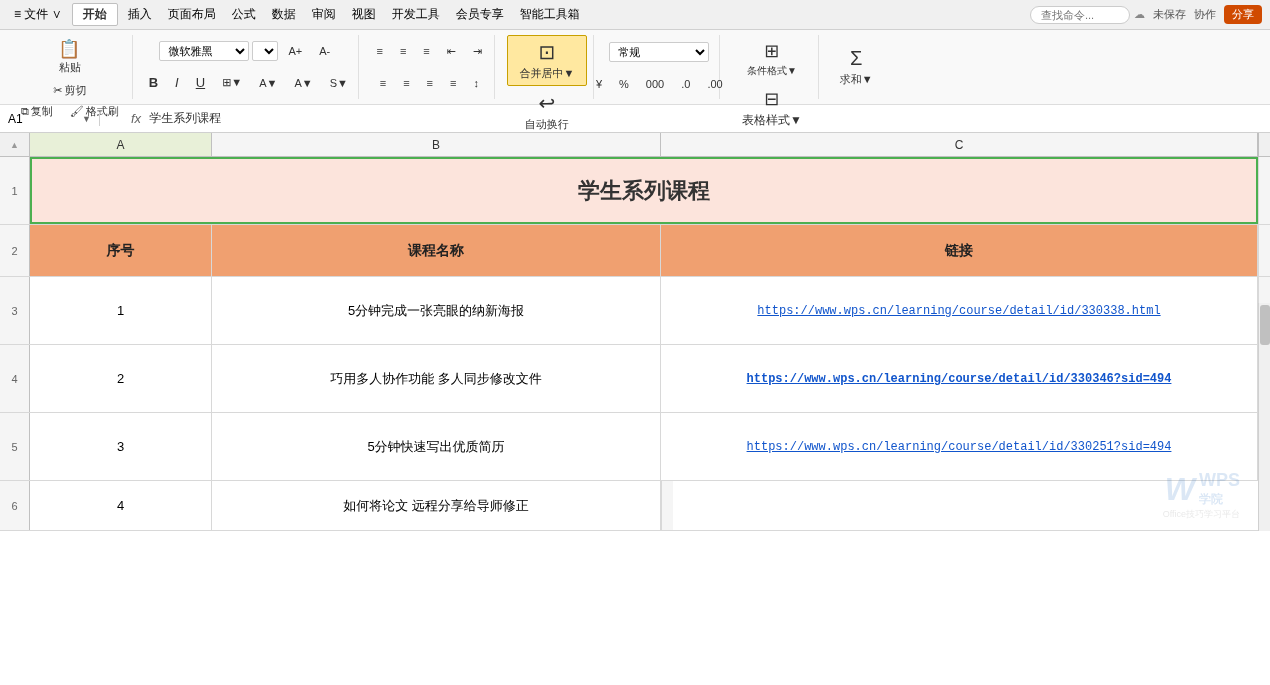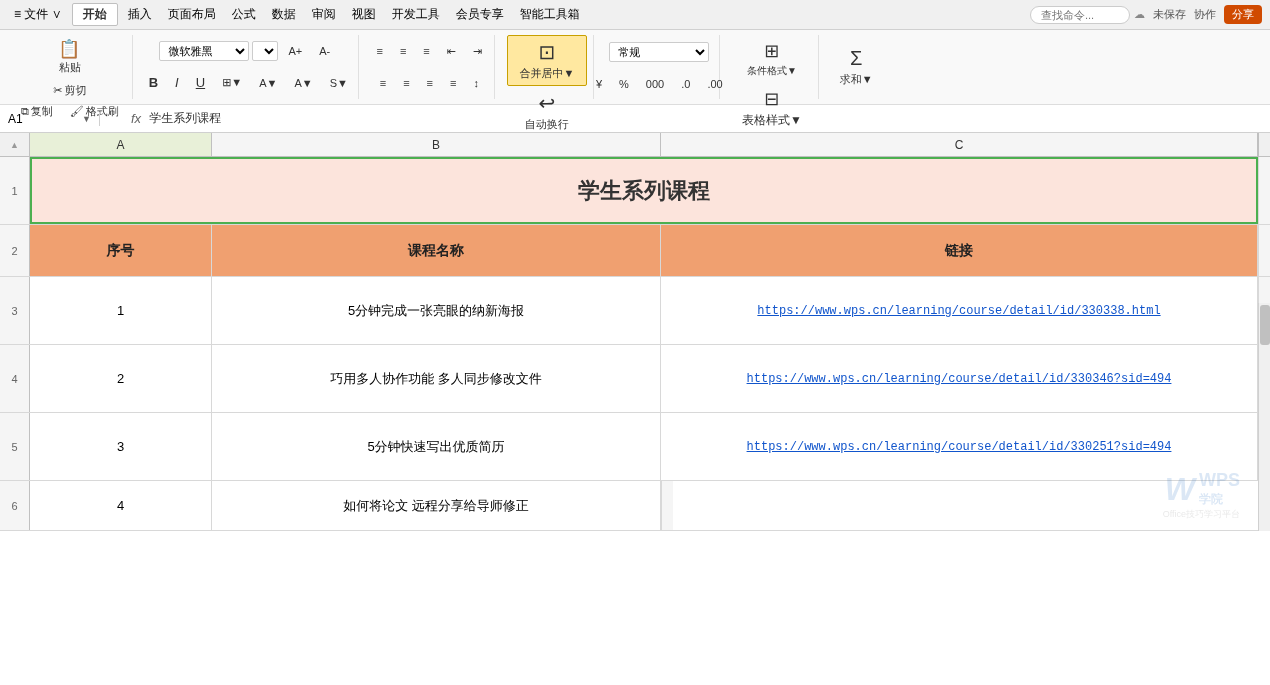--- a/index.html
+++ b/index.html
@@ -475,21 +475,21 @@
       <div class="cell cell-link col-c" style="flex:1;">
         <span class="link-text">https://www.wps.cn/learning/course/detail/id/330338.html</span>
       </div>
       <div style="width:12px;background:#f5f5f5;border-left:1px solid #d8d8d8;"></div>
     </div>
 
     <div class="grid-row row-data">
       <div class="row-num">4</div>
       <div class="cell cell-num col-a">2</div>
       <div class="cell cell-name col-b">巧用多人协作功能 多人同步修改文件</div>
-      <div class="cell cell-link col-c" style="flex:1;">
+      <div class="cell cell-link col-c" style="flex:1;font-weight:bold;">
         <span class="link-text">https://www.wps.cn/learning/course/detail/id/330346?sid=494</span>
       </div>
       <div style="width:12px;background:#f5f5f5;border-left:1px solid #d8d8d8;"></div>
     </div>
 
     <div class="grid-row row-data">
       <div class="row-num">5</div>
       <div class="cell cell-num col-a">3</div>
       <div class="cell cell-name col-b">5分钟快速写出优质简历</div>
       <div class="cell cell-link col-c" style="flex:1;">

